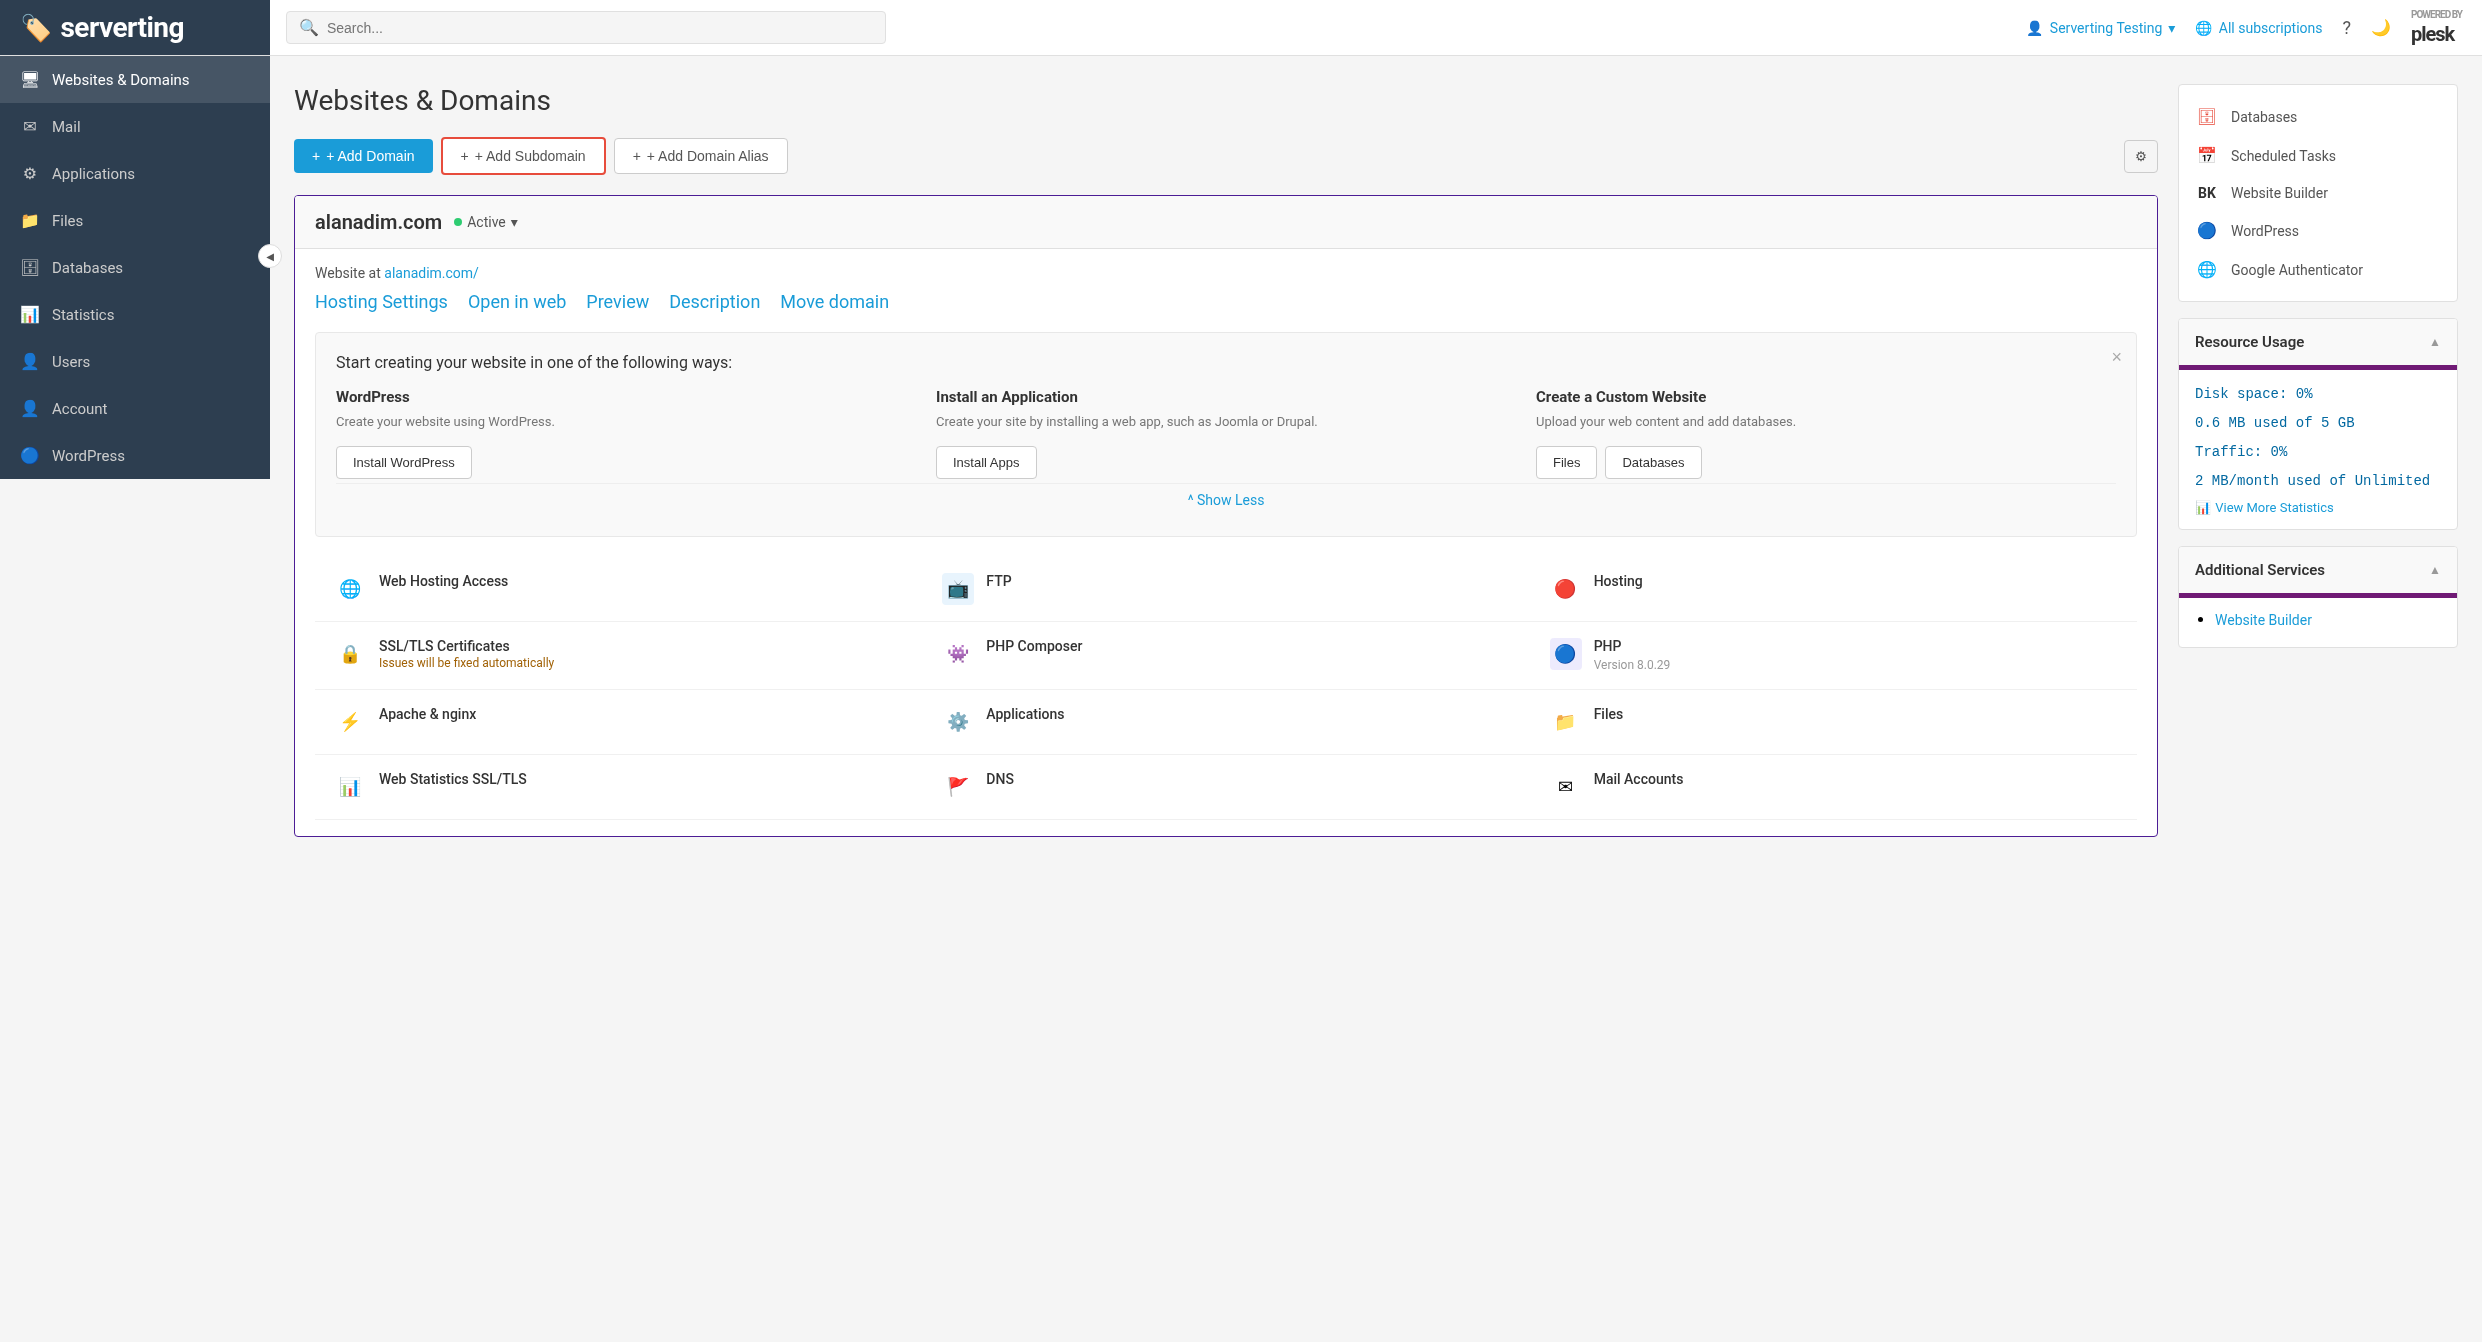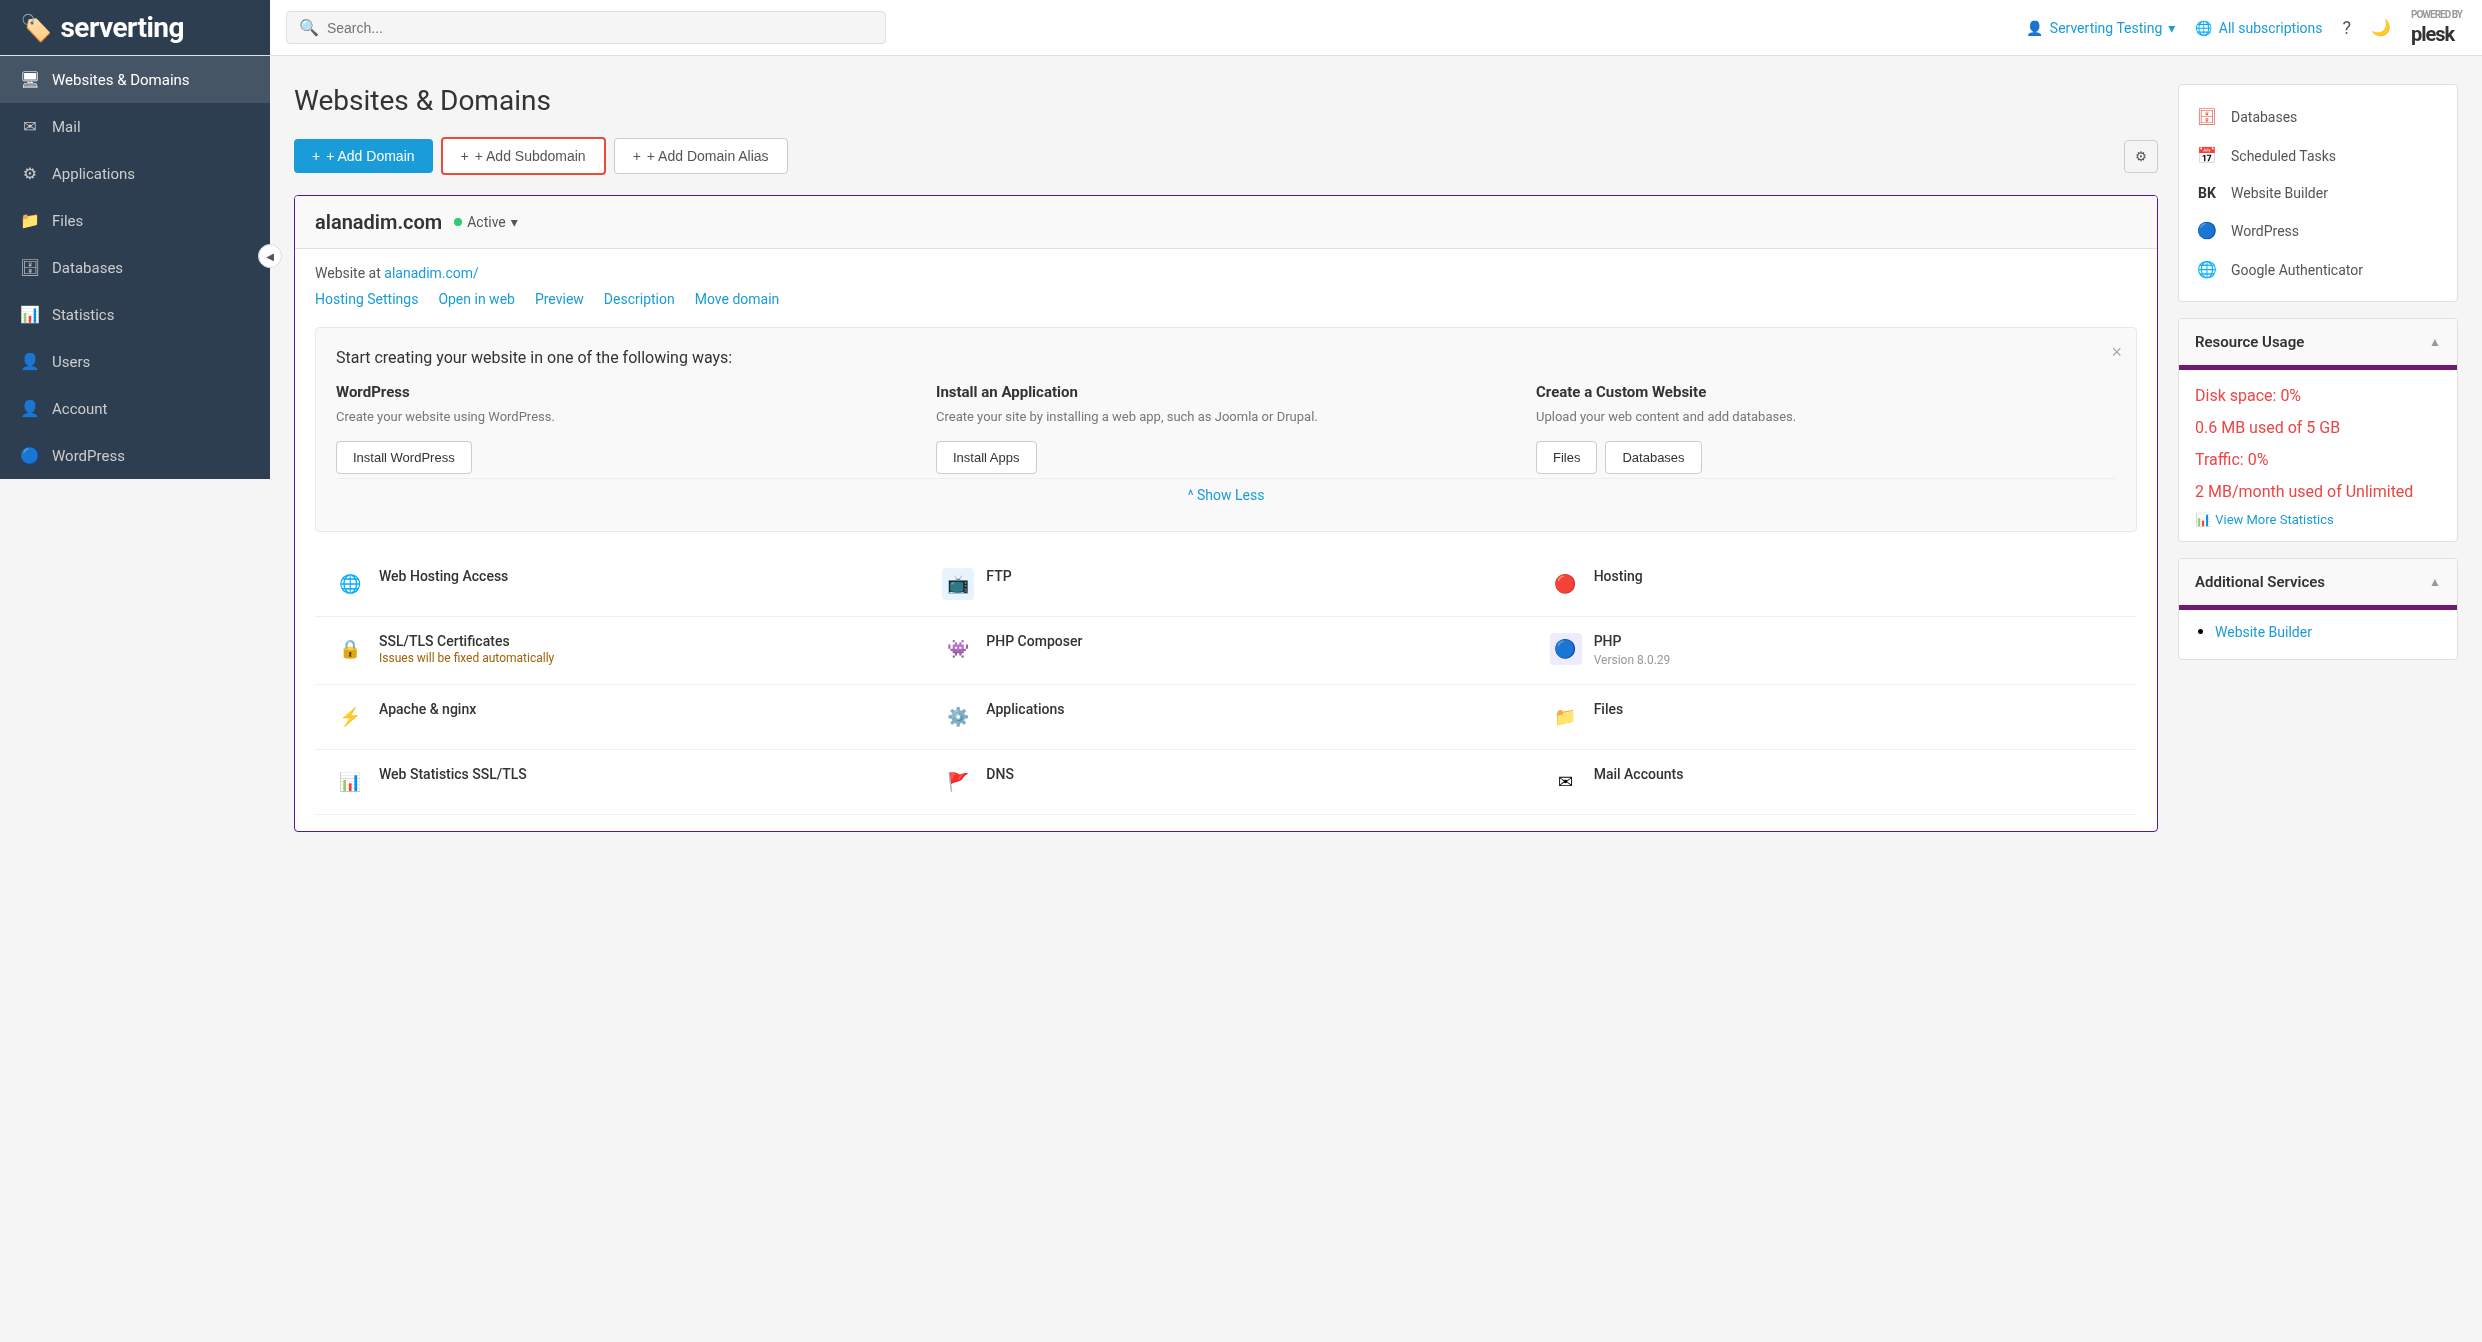--- a/index.html
+++ b/index.html
@@ -217,21 +217,21 @@
       width: 8px;
       height: 8px;
       border-radius: 50%;
       background: #2ecc71;
     }
 
     .domain-body { padding: 16px 20px; }
     .domain-url { margin-bottom: 10px; font-size: 14px; color: #555; }
     .domain-url a { color: #1a9cd8; text-decoration: none; }
     .domain-links { display: flex; gap: 20px; margin-bottom: 20px; }
-    .domain-links a { color: #1a9cd8; font-size: 14px; text-decoration: none; }
+    .domain-links a { color: #1a9cd8; font-size: 18px; text-decoration: none; }
 
     
     .creation-box {
       background: #f9f9f9;
       border: 1px solid #e8e8e8;
       border-radius: 4px;
       padding: 20px;
       margin-bottom: 20px;
       position: relative;
     }
@@ -336,21 +336,21 @@
       align-items: center;
       justify-content: space-between;
       padding: 14px 16px;
       background: #f9f9f9;
       border-bottom: 5px solid #701a75;
       font-size: 15px;
       font-weight: 600;
       color: #333;
     }
     .panel-body { padding: 14px 16px; }
-    .resource-row { font-size: 16px; color: #ef4444; margin-bottom: 8px; line-height: 1.5; }
+    .resource-row { font-size: 14px; color: #0369a1; margin-bottom: 8px; line-height: 1.5; font-family: Liberation Mono, monospace; }
     .resource-link { color: #1a9cd8; font-size: 13px; display: flex; align-items: center; gap: 4px; cursor: pointer; margin-top: 6px; }
 
     .additional-services { padding: 12px 16px; }
     .additional-services ul { list-style: disc; padding-left: 20px; }
     .additional-services li { margin-bottom: 6px; }
     .additional-services a { color: #1a9cd8; font-size: 14px; text-decoration: none; }
 
     .collapse-icon { cursor: pointer; color: #999; font-size: 12px; }
   </style>
 </head>

